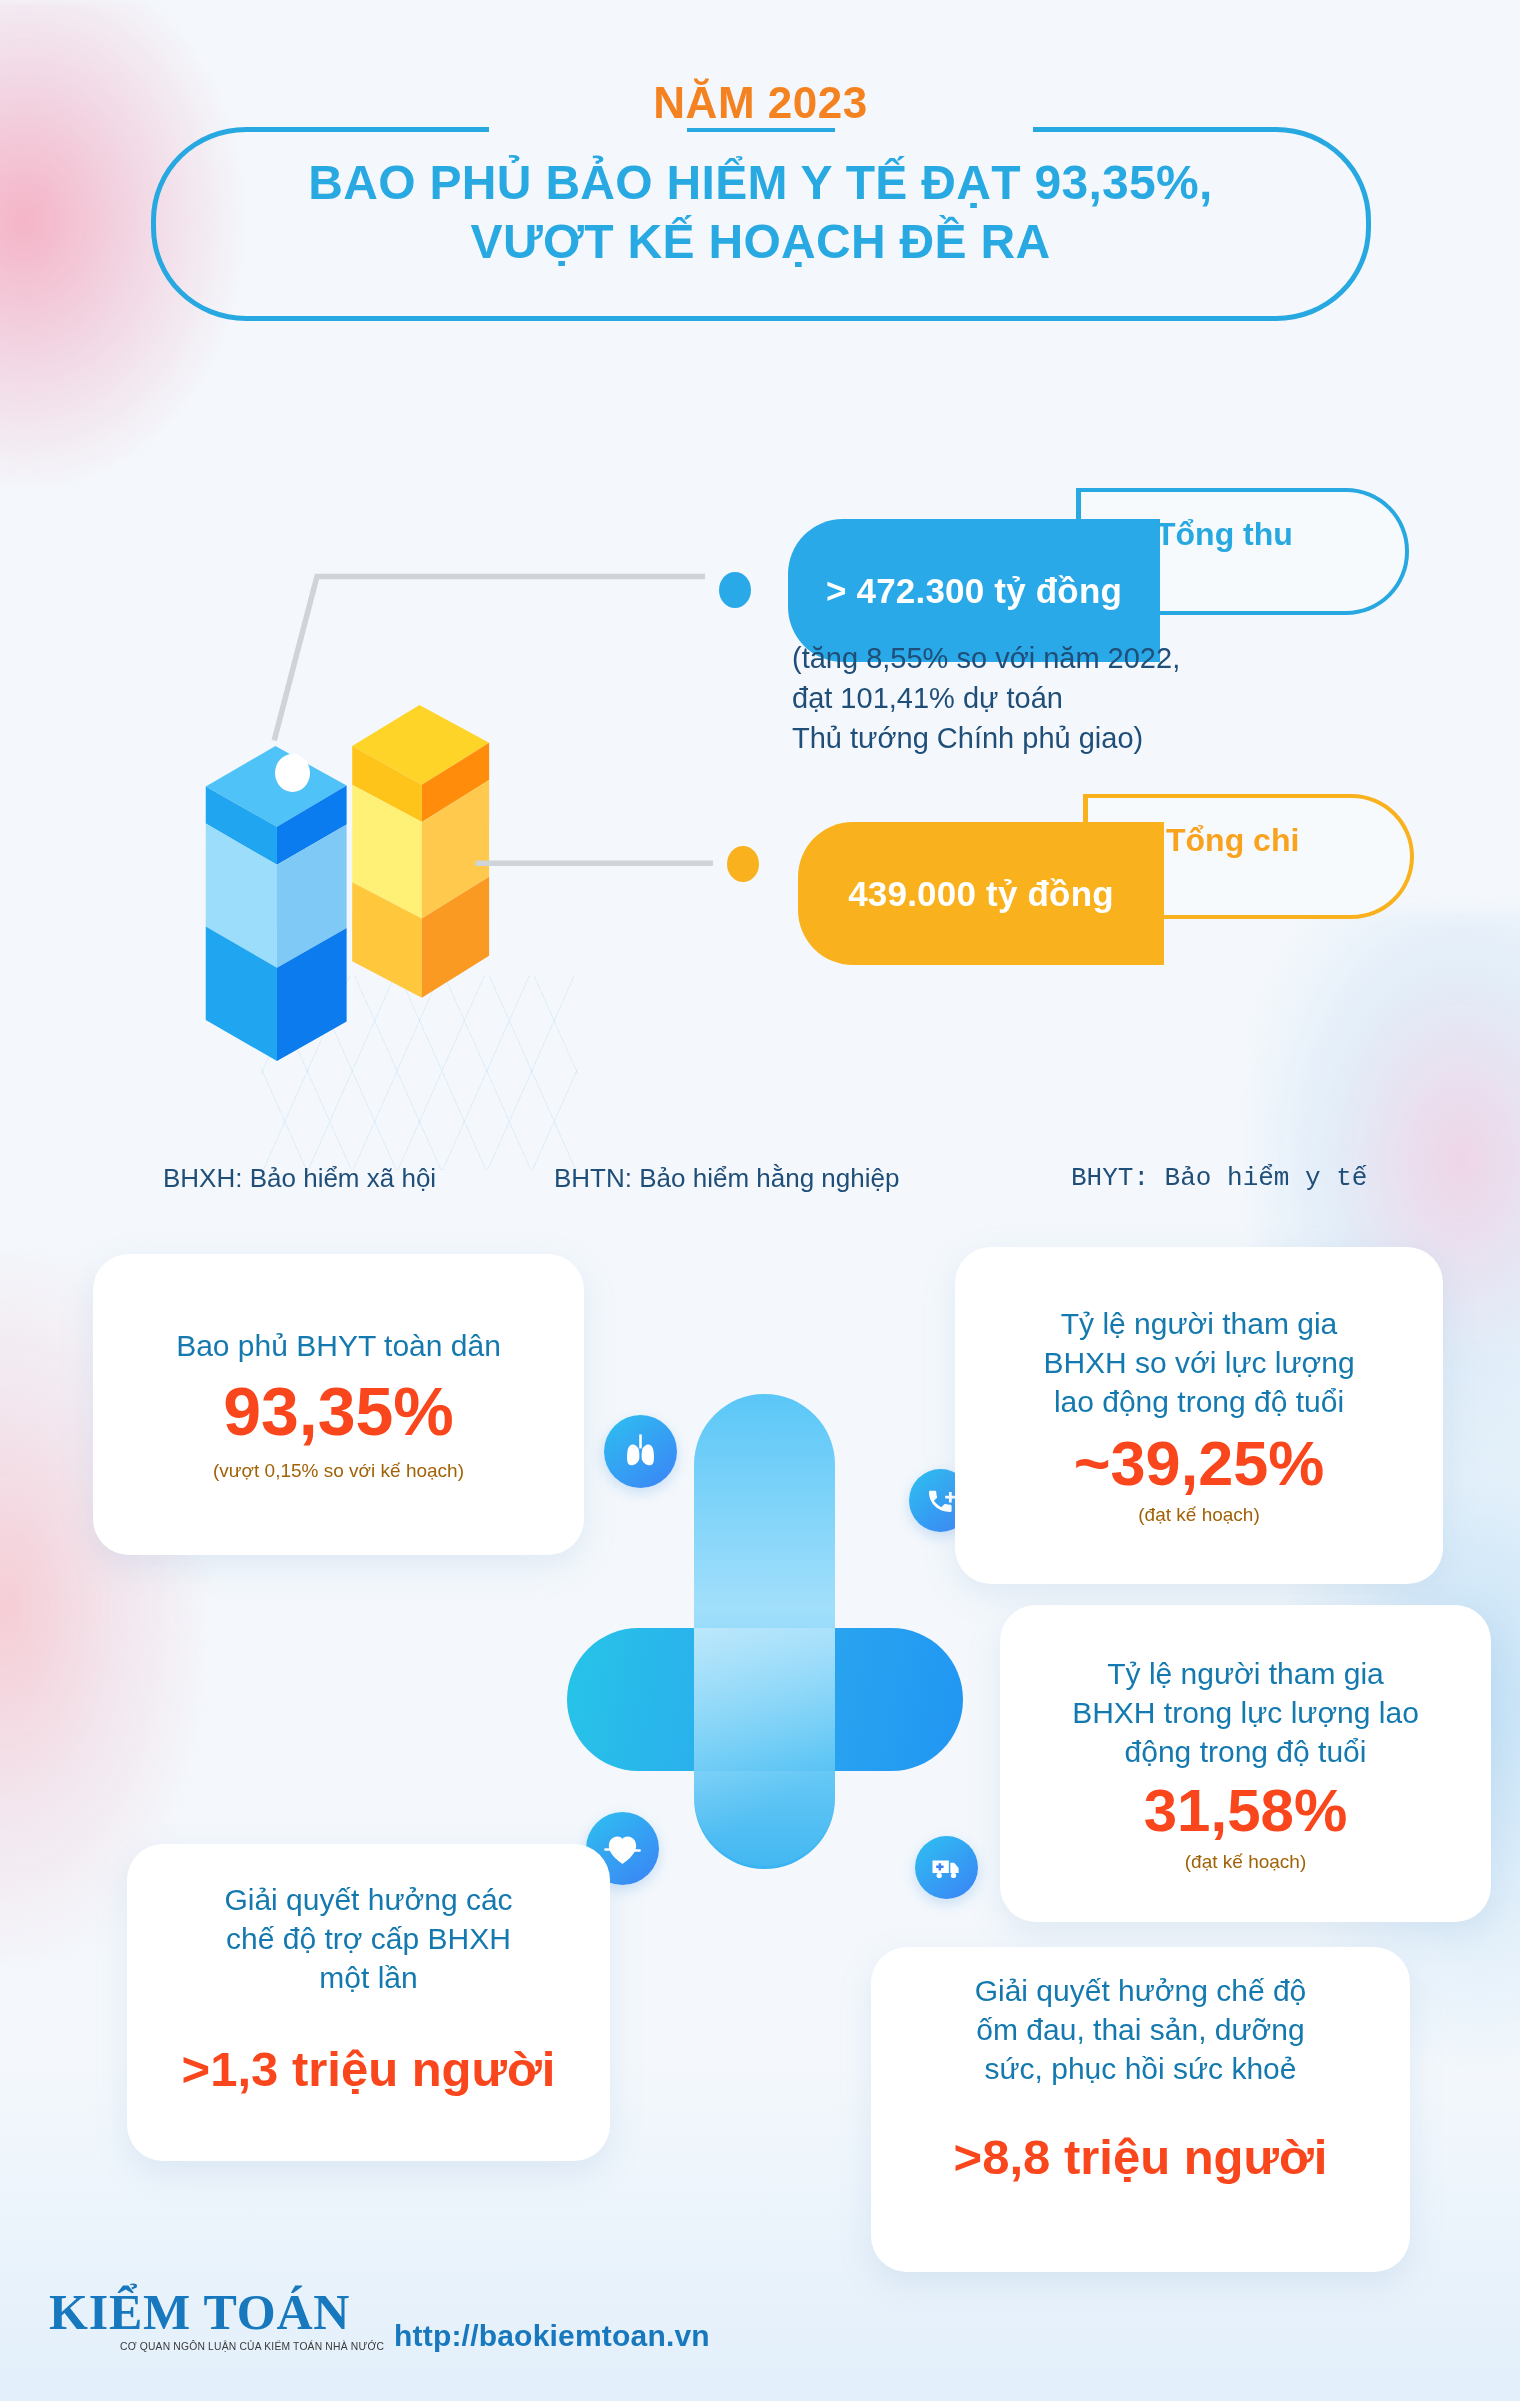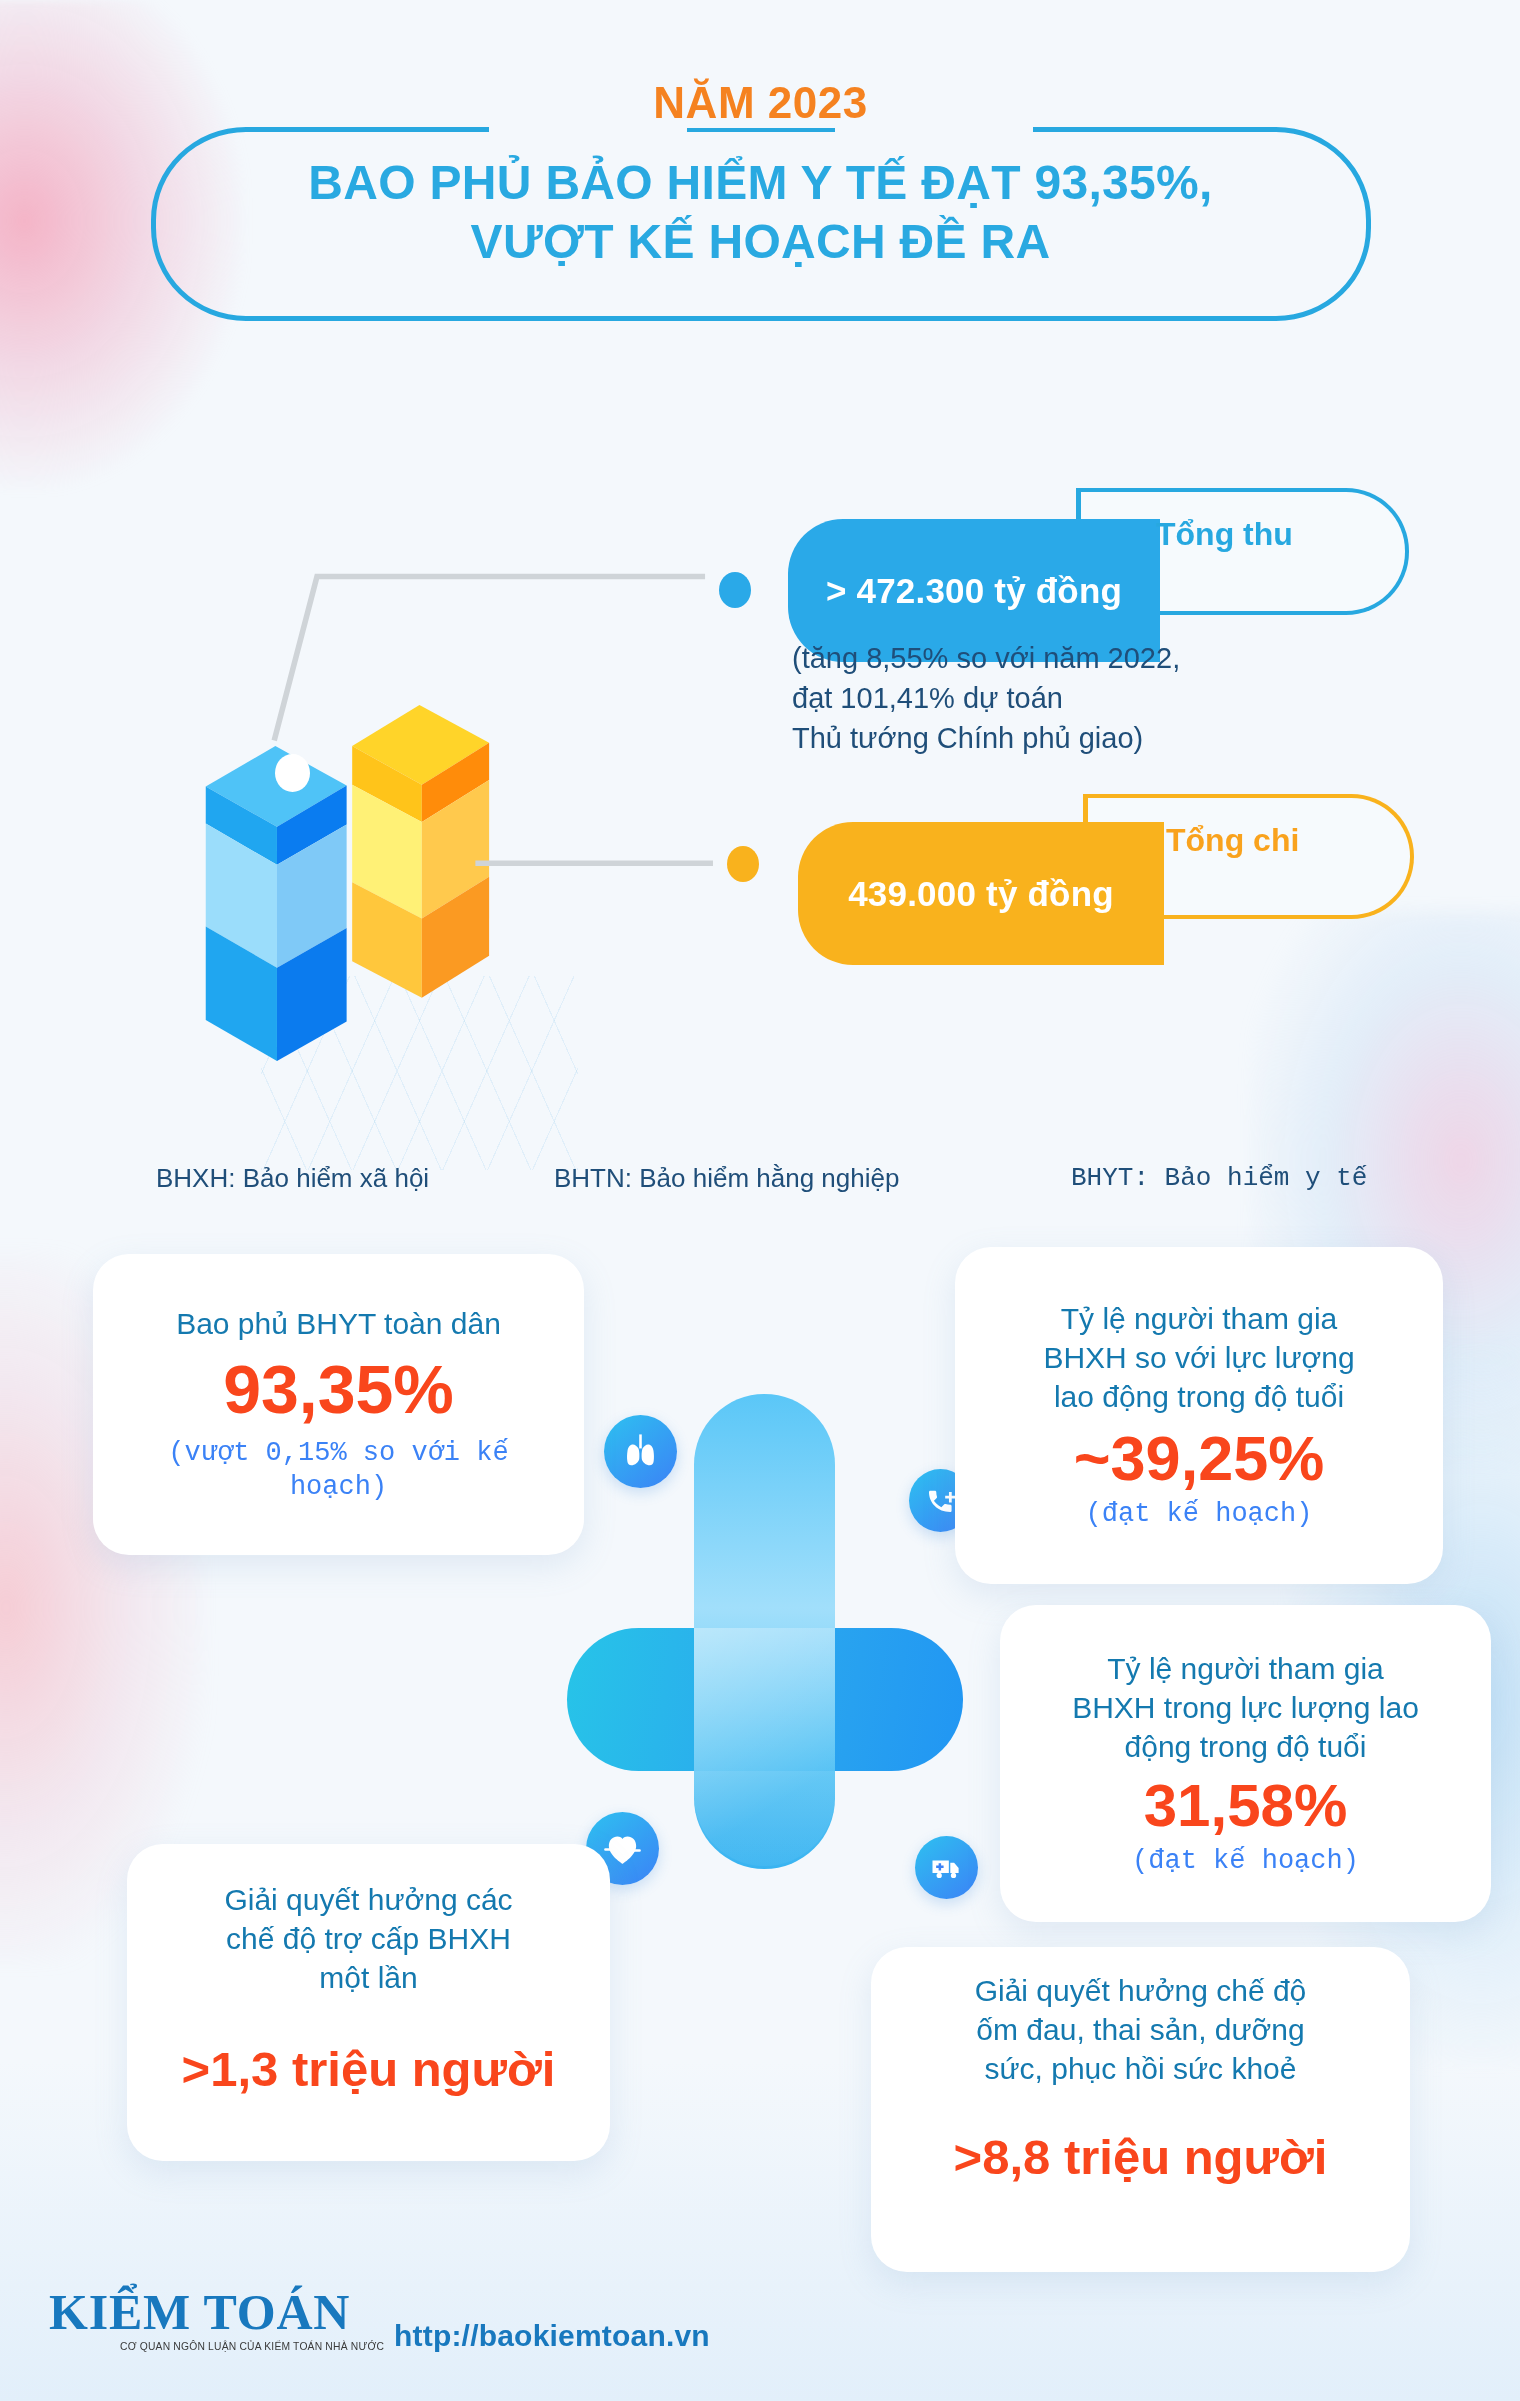--- a/index.html
+++ b/index.html
@@ -174,21 +174,21 @@
     text-align: center;
   }
   .card .c-label {
     color: #1479AF; font-size: 30px; line-height: 1.30; font-weight: 400;
     white-space: pre-line;
   }
   .card .c-value {
     color: #F9461C; font-weight: 700; line-height: 1.08;
   }
   .card .c-sub {
-    color: #3b82f6; font-size: 27px; line-height: 1.25; font-family: Liberation Mono, monospace;
+    color: #a16207; font-size: 19px; line-height: 1.25;
   }
 
   
   .footer { position: absolute; left: 49px; top: 2287px; height: 87px; }
   .logo-main {
     font-family: "Liberation Serif", serif;
     color: #1878BE; font-size: 50px; font-weight: 700; letter-spacing: 0.8px;
     line-height: 1;
   }
   .logo-sub {
@@ -284,21 +284,21 @@
     <div class="pill-fill" style="left:798px; top:822px; width:366px; height:143px; background:#F9B21D;">
       <span>439.000 tỷ đồng</span>
     </div>
 
     <div class="pill-outline-label" style="left:1166px; top:822px; color:#F9A21D;">Tổng chi</div>
 
     <div class="pill-knob" style="left:727px; top:846px; background:#F9B21D;"></div>
   </div>
 
   <div class="legend">
-    <div class="legend-item" style="left:156px;">BHXH: Bảo hiểm xã hội</div>
+    <div class="legend-item" style="left:163px;">BHXH: Bảo hiểm xã hội</div>
     <div class="legend-item" style="left:554px;">BHTN: Bảo hiểm hằng nghiệp</div>
     <div class="legend-item" style="left:1071px;font-family:Liberation Mono, monospace;">BHYT: Bảo hiểm y tế</div>
   </div>
 
   <div class="cross">
     <div class="cross-h"></div>
     <div class="cross-v"></div>
     <div class="cross-gloss"></div>
   </div>
 

